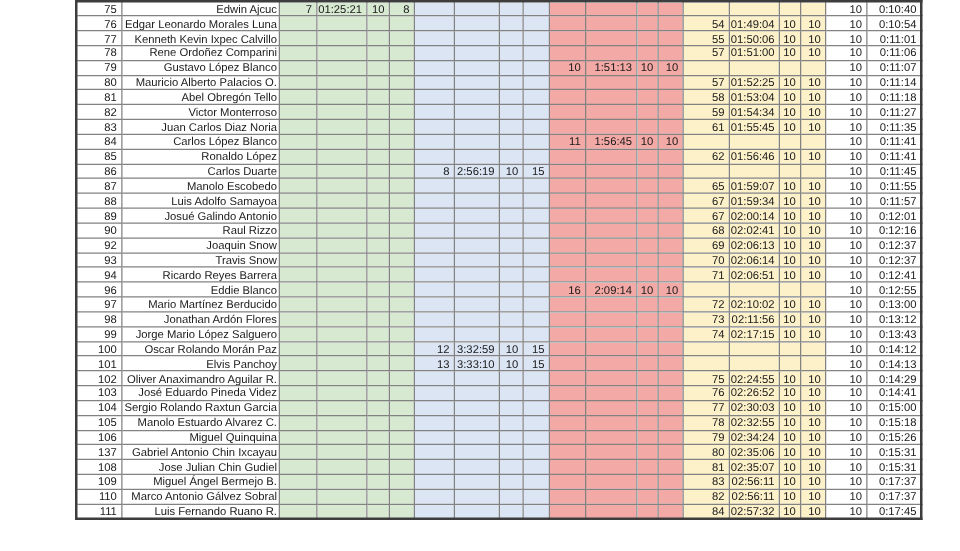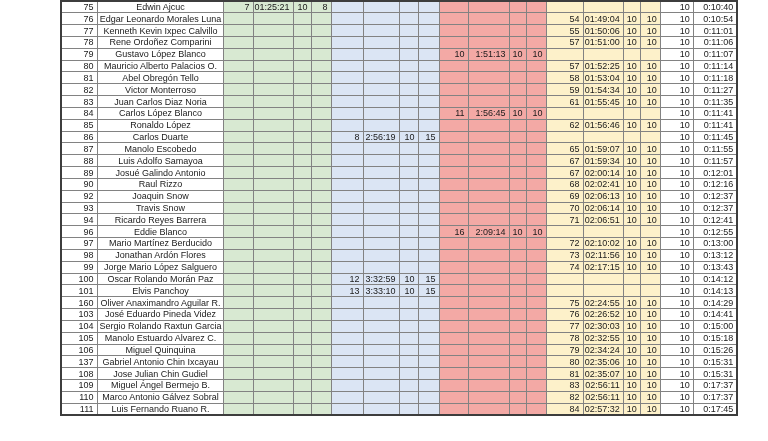--- a/index.html
+++ b/index.html
@@ -16,21 +16,21 @@
   table{
     border-collapse:collapse;table-layout:fixed;
     border:2px solid var(--outer-line);
   }
   td{
     border:1px solid var(--grid-line);
     height:11.84px;line-height:10px;font-size:9px;
     padding:0 3px 0 1px;overflow:hidden;white-space:nowrap;
   }
   td.num{text-align:right;}
-  td.name{text-align:center;padding:0 1px 0 2px;}
+  td.name{text-align:right;padding:0 1px 0 2px;}
   td.sec1{background:var(--stage1-bg);}
   td.sec2{background:var(--stage2-bg);}
   td.sec3{background:var(--stage3-bg);}
   td.sec4{background:var(--stage4-bg);}
   td.w{background:#ffffff;}
   col.cw36{width:36px;} col.cw123{width:123px;}
   col.cw30{width:30px;} col.cw40{width:40px;} col.cw18{width:18px;} col.cw20{width:20px;}
   col.cw32{width:32px;} col.cw36b{width:36px;} col.cw19{width:19px;} col.cw21{width:21px;}
   col.cw29{width:29px;} col.cw41{width:41px;} col.cw17{width:17px;}
   col.cw37{width:37px;} col.cw36c{width:36px;} col.cw17b{width:17px;} col.cw20b{width:20px;}
@@ -608,21 +608,21 @@
           <td class="num sec3"></td>
           <td class="num sec3"></td>
           <td class="num sec4"></td>
           <td class="num sec4"></td>
           <td class="num sec4"></td>
           <td class="num sec4"></td>
           <td class="num w">10</td>
           <td class="num w">0:14:13</td>
         </tr>
         <tr>
-          <td class="num w">160</td>
+          <td class="num w">102</td>
           <td class="name w">Oliver Anaximandro Aguilar R.</td>
           <td class="num sec1"></td>
           <td class="num sec1"></td>
           <td class="num sec1"></td>
           <td class="num sec1"></td>
           <td class="num sec2"></td>
           <td class="num sec2"></td>
           <td class="num sec2"></td>
           <td class="num sec2"></td>
           <td class="num sec3"></td>

